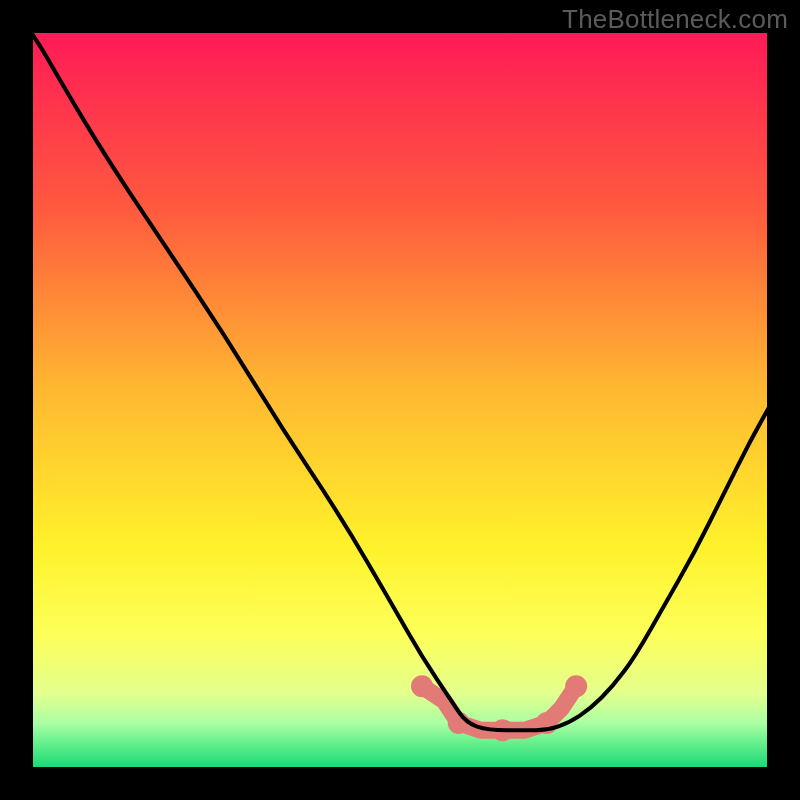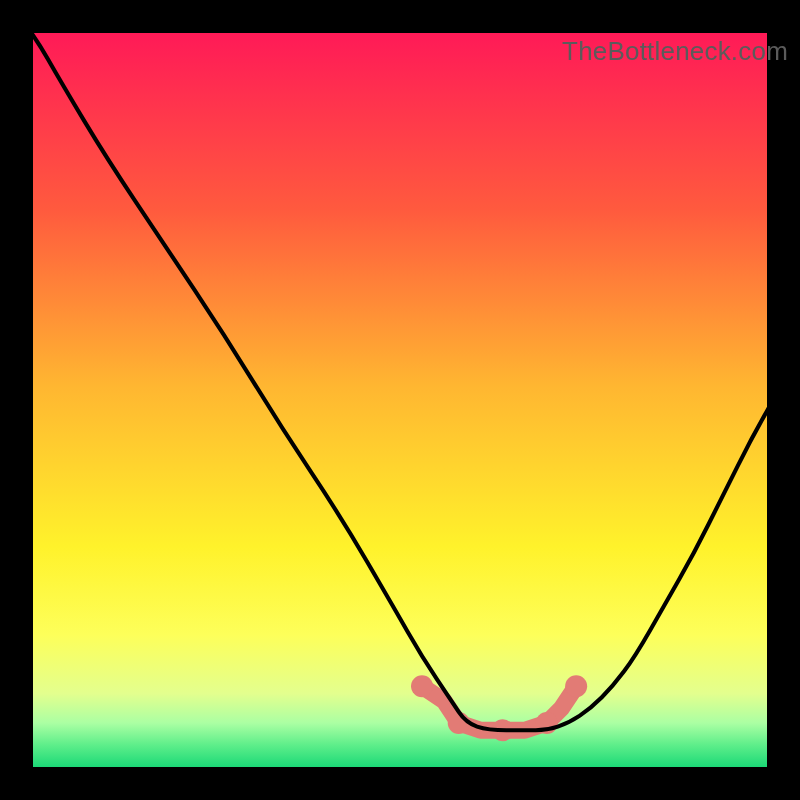--- a/index.html
+++ b/index.html
@@ -19,21 +19,20 @@
   }
   .watermark {
     position: absolute;
     top: 4px;
     right: 12px;
     font-size: 26px;
     font-weight: 500;
     color: #5b5b5b;
     letter-spacing: 0.2px;
     z-index: 3;
-    margin-top: 32px;
   }
   .plot-area {
     position: absolute;
     left: 33px;
     top: 33px;
     width: 734px;
     height: 734px;
     overflow: hidden;
     z-index: 2;
   }

